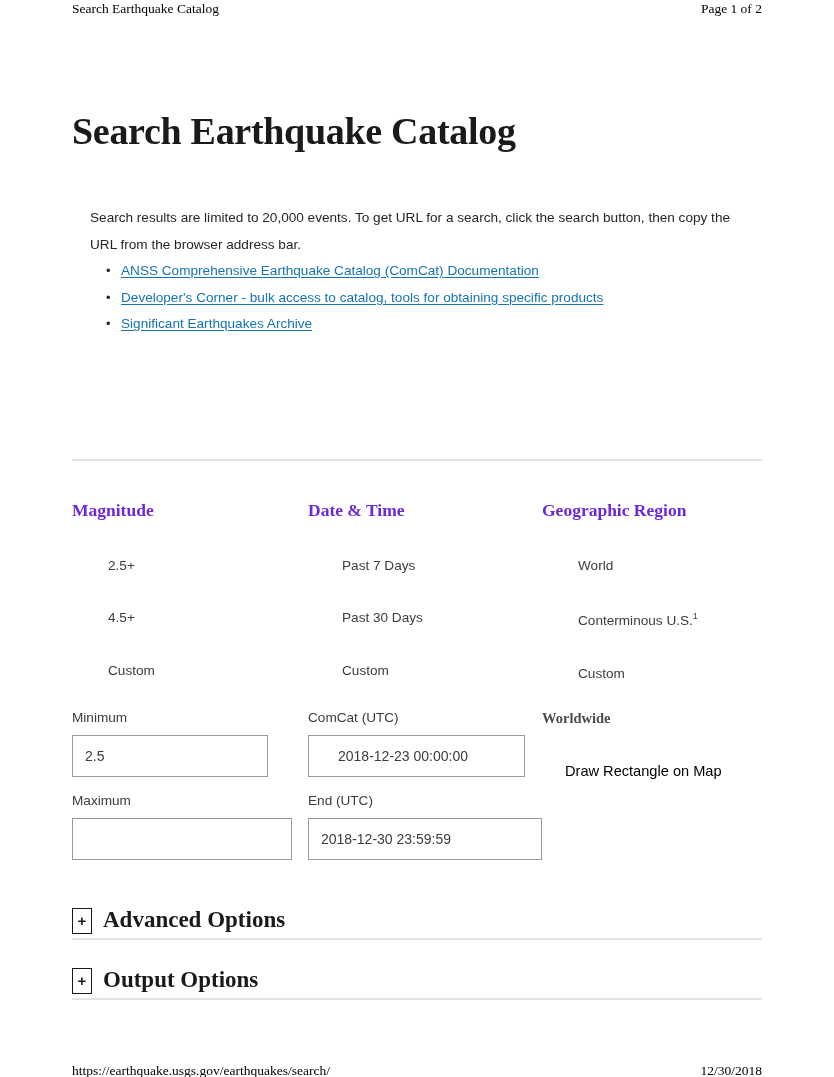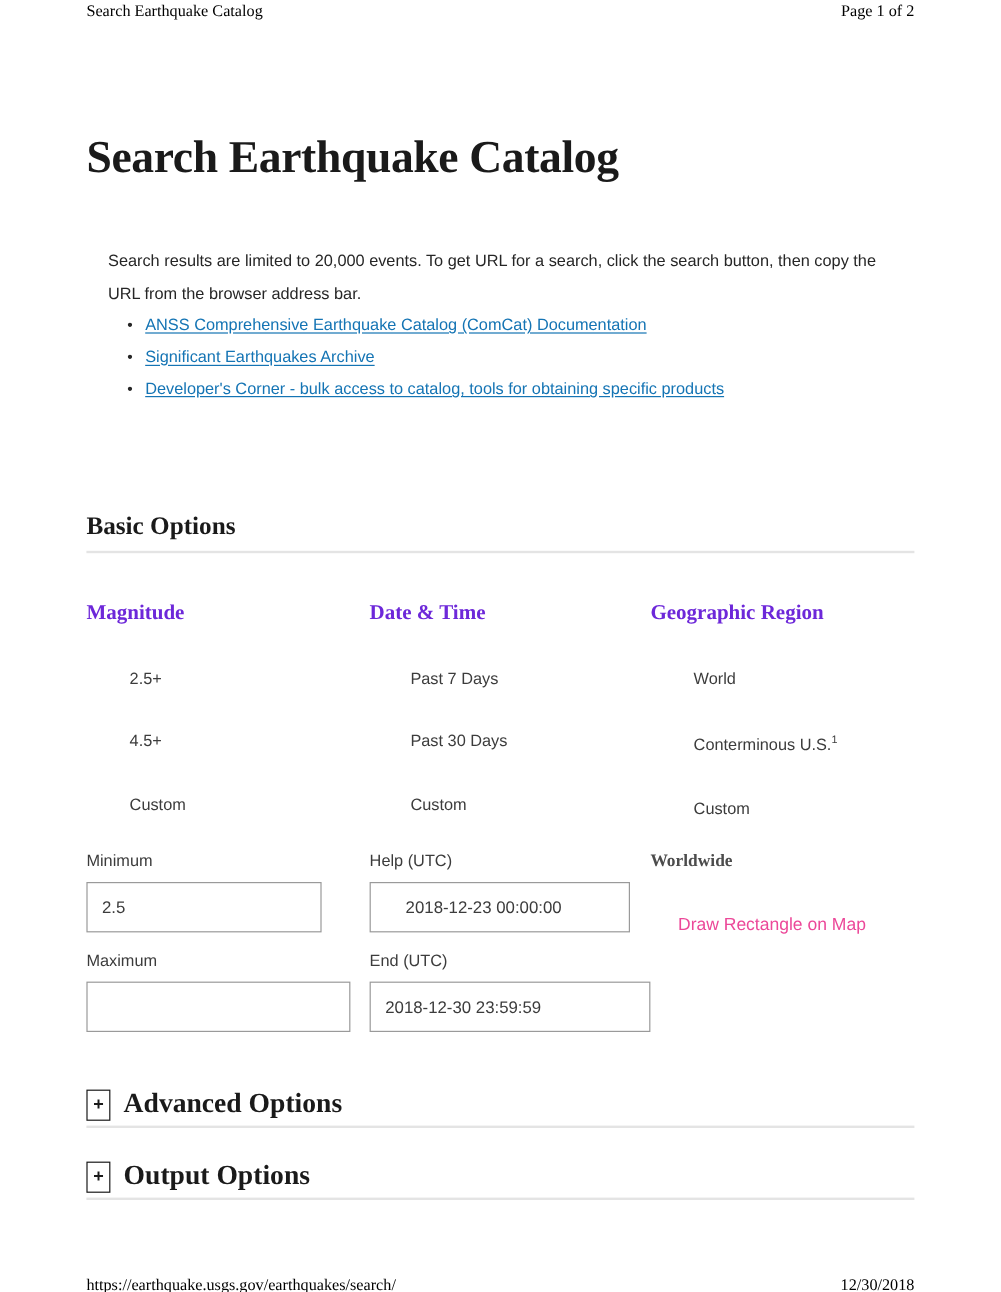--- a/index.html
+++ b/index.html
@@ -178,21 +178,21 @@
     font-weight: bold;
     font-size: 14.5px;
     color: #4c4c4c;
     line-height: 19px;
   }
   .map-btn {
     position: absolute;
     left: 565px;
     top: 760px;
     font-size: 14.6px;
-    color: #ec4899;
+    color: #000000;
     line-height: 22px;
   }
 
   
   .collapse-row {
     position: absolute;
     left: 72px;
     width: 690px;
     height: 34px;
   }
@@ -235,28 +235,27 @@
 
   <h1 class="page-title">Search Earthquake Catalog</h1>
 
   <p class="intro">Search results are limited to 20,000 events. To get URL for a search, click the search button, then copy the URL from the browser address bar.</p>
 
   <ul class="link-list">
     <li>
       <a href="#">ANSS Comprehensive Earthquake Catalog (ComCat) Documentation</a>
     </li>
     <li>
+      <a href="#">Developer's Corner - bulk access to catalog, tools for obtaining specific products</a>
+    </li>
+    <li>
       <a href="#">Significant Earthquakes Archive</a>
     </li>
-    <li>
-      <a href="#">Developer's Corner - bulk access to catalog, tools for obtaining specific products</a>
-    </li>
   </ul>
 
-  <h2 class="section-heading" style="top:425px;">Basic Options</h2>
   <div class="rule" style="top:459px;"></div>
 
   <div class="col-head" style="left:72px;  top:499px;">Magnitude</div>
   <div class="col-head" style="left:308px; top:499px;">Date &amp; Time</div>
   <div class="col-head" style="left:542px; top:499px;">Geographic Region</div>
 
   <div class="opt" style="left:108px; top:556px;">2.5+</div>
   <div class="opt" style="left:108px; top:608px;">4.5+</div>
   <div class="opt" style="left:108px; top:661px;">Custom</div>
 
@@ -267,21 +266,21 @@
   <div class="opt" style="left:578px; top:556px;">World</div>
   <div class="opt" style="left:578px; top:611px;"><span>Conterminous U.S.</span><sup>1</sup></div>
   <div class="opt" style="left:578px; top:664px;">Custom</div>
 
   <div class="field-label" style="left:72px; top:709px;">Minimum</div>
   <div class="field-box" style="left:72px; top:735px; width:196px;">2.5</div>
 
   <div class="field-label" style="left:72px; top:792px;">Maximum</div>
   <div class="field-box" style="left:72px; top:818px; width:220px;"></div>
 
-  <div class="field-label" style="left:308px; top:709px;">Help (UTC)</div>
+  <div class="field-label" style="left:308px; top:709px;">ComCat (UTC)</div>
   <div class="field-box" style="left:308px; top:735px; width:217px;padding-left:29px;">2018-12-23 00:00:00</div>
 
   <div class="field-label" style="left:308px; top:792px;">End (UTC)</div>
   <div class="field-box" style="left:308px; top:818px; width:234px;">2018-12-30 23:59:59</div>
 
   <div class="region-sub">Worldwide</div>
   <div class="map-btn">Draw Rectangle on Map</div>
 
   <div class="collapse-row" style="top:906px;">
     <div class="collapse-toggle">+</div>

